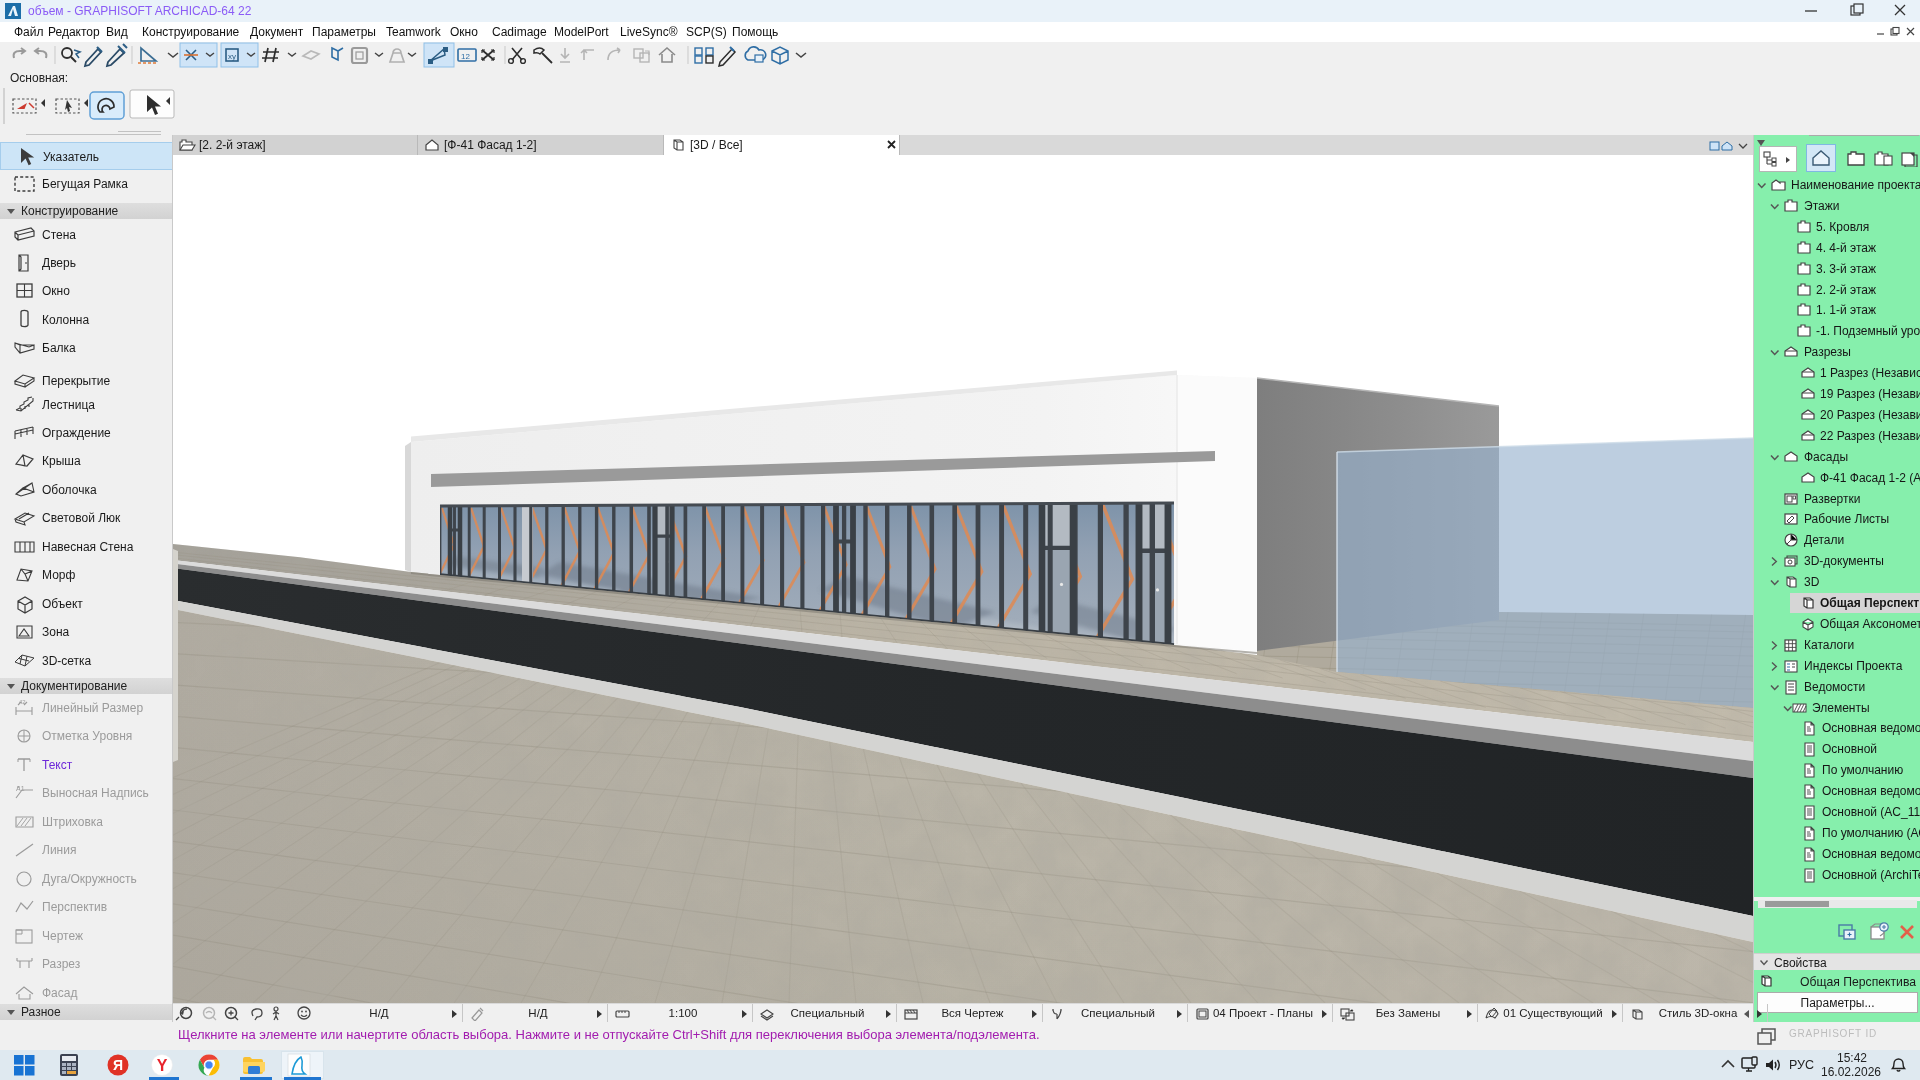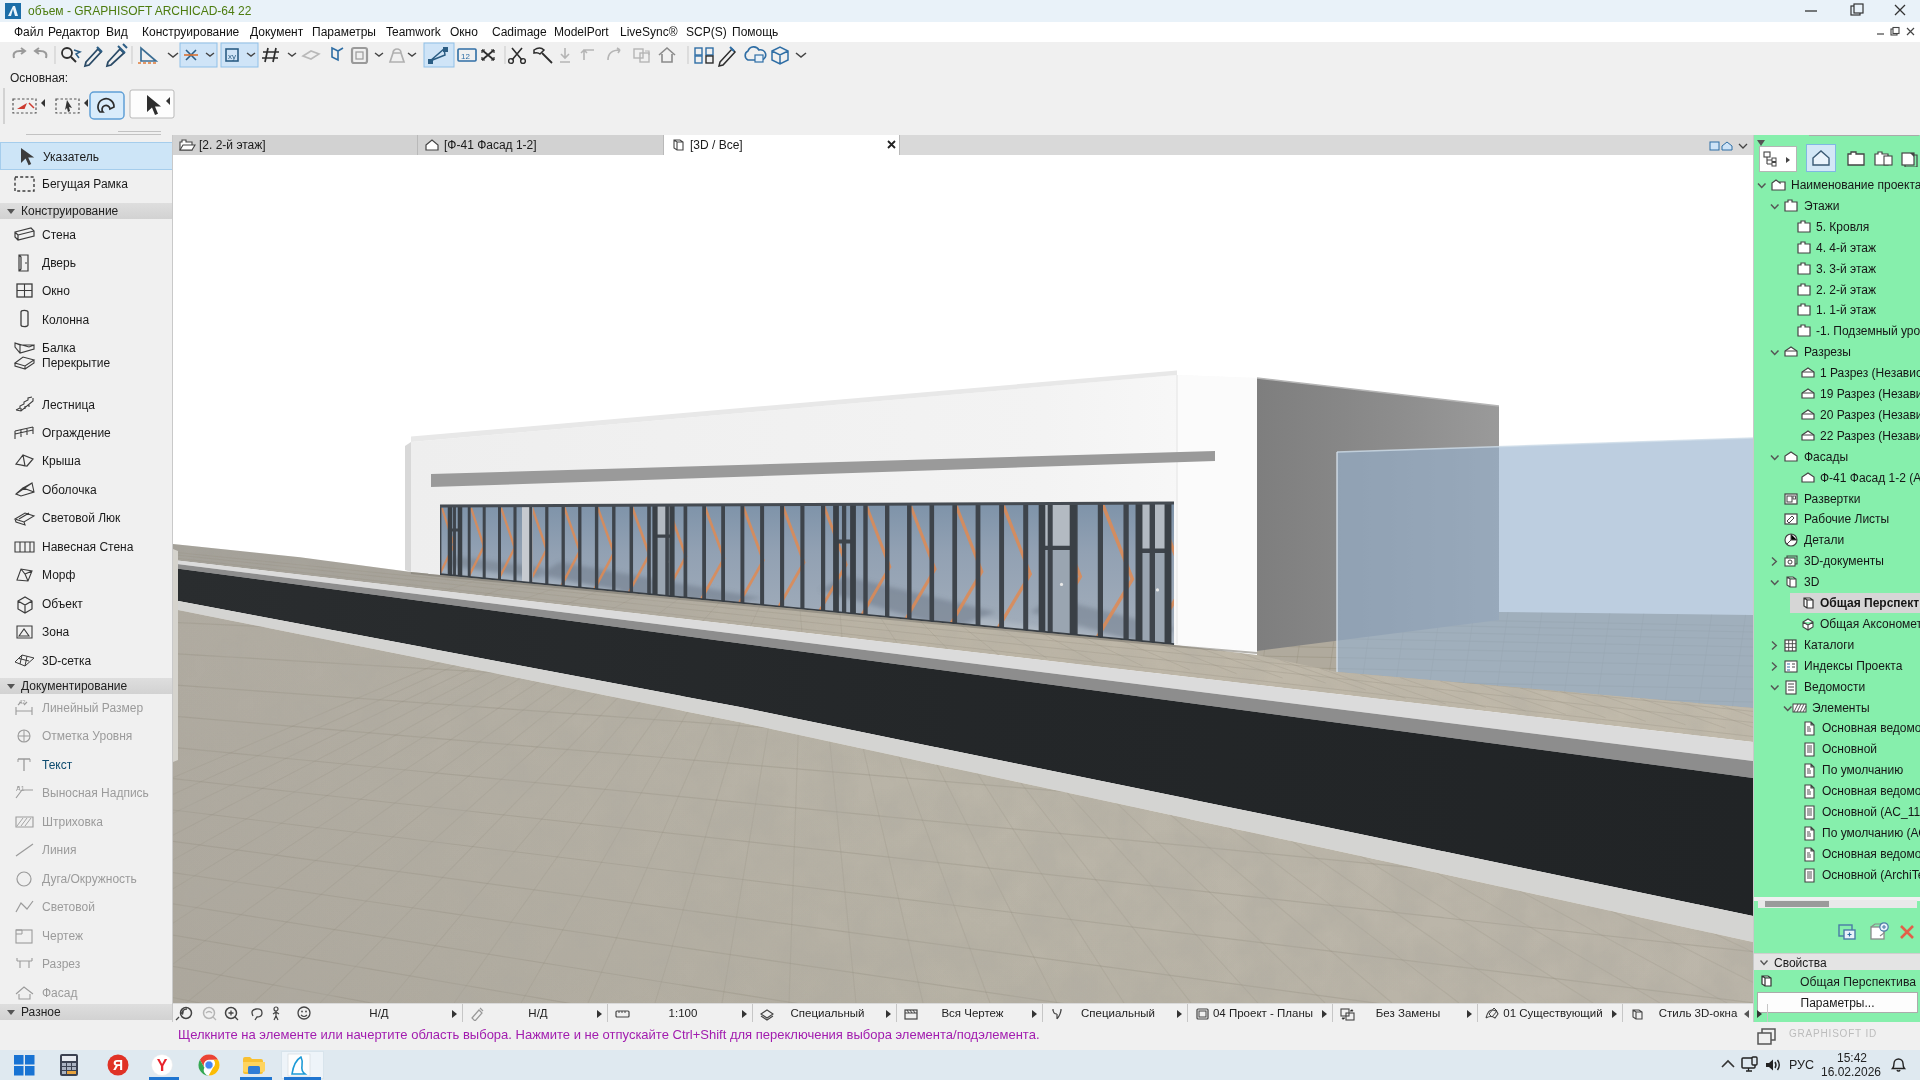--- a/index.html
+++ b/index.html
@@ -1,19 +1,19 @@
 <!DOCTYPE html>
 <html><head><meta charset="utf-8"><title>ARCHICAD</title>
 <style>
 *{margin:0;padding:0;box-sizing:border-box;}
 html,body{width:1920px;height:1080px;overflow:hidden;}
 body{font-family:"Liberation Sans",sans-serif;font-size:12px;color:#1a1a1a;background:#f0f0f0;position:relative;}
 .abs{position:absolute;}
 .titlebar{left:0;top:0;width:1920px;height:22px;background:#e9f2f9;}
-.titlebar .ttl{position:absolute;left:28px;top:4px;font-size:12px;color:#4d7c0f;}
+.titlebar .ttl{position:absolute;left:28px;top:4px;font-size:12px;color:#8b5cf6;}
 .menubar{left:0;top:22px;width:1920px;height:20px;background:#ffffff;}
 .menubar span{position:absolute;top:3px;font-size:12px;color:#111;}
 .toolbar{left:0;top:42px;width:1920px;height:26px;background:#f0f0f0;}
 .basicbar{left:0;top:68px;width:1920px;height:67px;background:#f0f0f0;}
 .toolbox{left:0;top:135px;width:173px;height:887px;background:#f0f0f0;border-right:1px solid #c9c9c9;overflow:hidden;}
 .trow{position:absolute;left:0;width:173px;height:28px;}
 .trow .lbl{position:absolute;left:42px;top:7px;font-size:12px;}
 .thead{position:absolute;left:0;width:173px;height:16px;background:linear-gradient(#dedede,#d2d2d2);}
 .thead .lbl{position:absolute;left:21px;top:1px;font-size:12px;color:#222;}
 .tabbar{left:173px;top:135px;width:1580px;height:20px;background:#d9d9d9;padding-left:16px;}
@@ -197,21 +197,21 @@
         <path d="M8 3 a3.5 1.6 0 0 1 7 0 l0 13 a3.5 1.6 0 0 1 -7 0 z" fill="none" stroke="#3c3c3c" stroke-width="1.3"></path>
       </svg>
       <div class="lbl" style="">Колонна</div>
     </div>
     <div class="trow" style="top:199px;">
       <svg class="icon" style="left:13px;top:3px" width="24" height="22">
         <path d="M2 6 L16 10 L21 8 L21 12 L7 16 L2 10 Z M2 6 L7 8 L7 16 M7 8 L21 8" fill="none" stroke="#3c3c3c" stroke-width="1.1"></path>
       </svg>
       <div class="lbl" style="">Балка</div>
     </div>
-    <div class="trow" style="top:214px;">
+    <div class="trow" style="top:232px;">
       <svg class="icon" style="left:13px;top:3px" width="24" height="22">
         <path d="M2 11 L10 5 L21 8 L12 14 Z M2 11 L2 14 L12 17 L12 14 M12 17 L21 11 L21 8" fill="none" stroke="#3c3c3c" stroke-width="1.1"></path>
       </svg>
       <div class="lbl" style="">Перекрытие</div>
     </div>
     <div class="trow" style="top:256px;">
       <svg class="icon" style="left:13px;top:3px" width="24" height="22">
         <path d="M3 16 l4 -2 0 -2 4 -2 0 -2 4 -2 0 -2 4 -1 M3 16 l5 1 12 -10 0 -3 M8 17 l0 -3 M12 12 l0 3 M16 10 l0 3" fill="none" stroke="#3c3c3c" stroke-width="1.1"></path>
       </svg>
       <div class="lbl" style="">Лестница</div>
@@ -288,21 +288,21 @@
         <circle cx="11" cy="11" r="6" fill="none" stroke="#9b9b9b" stroke-width="1.1"></circle>
         <path d="M5 11 l12 0 M11 5 l0 12" stroke="#9b9b9b" stroke-width="1"></path>
       </svg>
       <div class="lbl" style="color:#9b9b9b;">Отметка Уровня</div>
     </div>
     <div class="trow" style="top:616px;">
       <svg class="icon" style="left:13px;top:3px" width="24" height="22">
         <path d="M5 5 L17 5 M11 5 L11 17" stroke="#9b9b9b" stroke-width="1.3"></path>
         <path d="M5 5 l0 3 M17 5 l0 3" stroke="#9b9b9b" stroke-width="1"></path>
       </svg>
-      <div class="lbl" style="color:#0c4a6e;text-align:right;">Текст</div>
+      <div class="lbl" style="color:#6d28d9;text-align:right;">Текст</div>
     </div>
     <div class="trow" style="top:644px;">
       <svg class="icon" style="left:13px;top:3px" width="24" height="22">
         <path d="M3 16 L9 8 L20 8 M4 5 l3 0" stroke="#9b9b9b" stroke-width="1.1" fill="none"></path>
         <text x="3" y="9" font-size="7" fill="#9b9b9b">A1</text>
       </svg>
       <div class="lbl" style="color:#9b9b9b;">Выносная Надпись</div>
     </div>
     <div class="trow" style="top:673px;">
       <svg class="icon" style="left:13px;top:3px" width="24" height="22">
@@ -320,21 +320,21 @@
     <div class="trow" style="top:730px;">
       <svg class="icon" style="left:13px;top:3px" width="24" height="22">
         <circle cx="11" cy="11" r="7" fill="none" stroke="#9b9b9b" stroke-width="1.2"></circle>
       </svg>
       <div class="lbl" style="color:#9b9b9b;">Дуга/Окружность</div>
     </div>
     <div class="trow" style="top:758px;">
       <svg class="icon" style="left:13px;top:3px" width="24" height="22">
         <path d="M3 16 L8 7 L14 13 L20 5" fill="none" stroke="#9b9b9b" stroke-width="1.2"></path>
       </svg>
-      <div class="lbl" style="color:#9b9b9b;">Световой</div>
+      <div class="lbl" style="color:#9b9b9b;">Перспектив</div>
     </div>
     <div class="trow" style="top:787px;">
       <svg class="icon" style="left:13px;top:3px" width="24" height="22">
         <rect x="3" y="5" width="16" height="13" fill="none" stroke="#9b9b9b" stroke-width="1.1"></rect>
         <path d="M3 5 l6 0 0 4 -6 0" fill="none" stroke="#9b9b9b" stroke-width="1"></path>
       </svg>
       <div class="lbl" style="color:#9b9b9b;">Чертеж</div>
     </div>
     <div class="trow" style="top:815px;">
       <svg class="icon" style="left:13px;top:3px" width="24" height="22">

